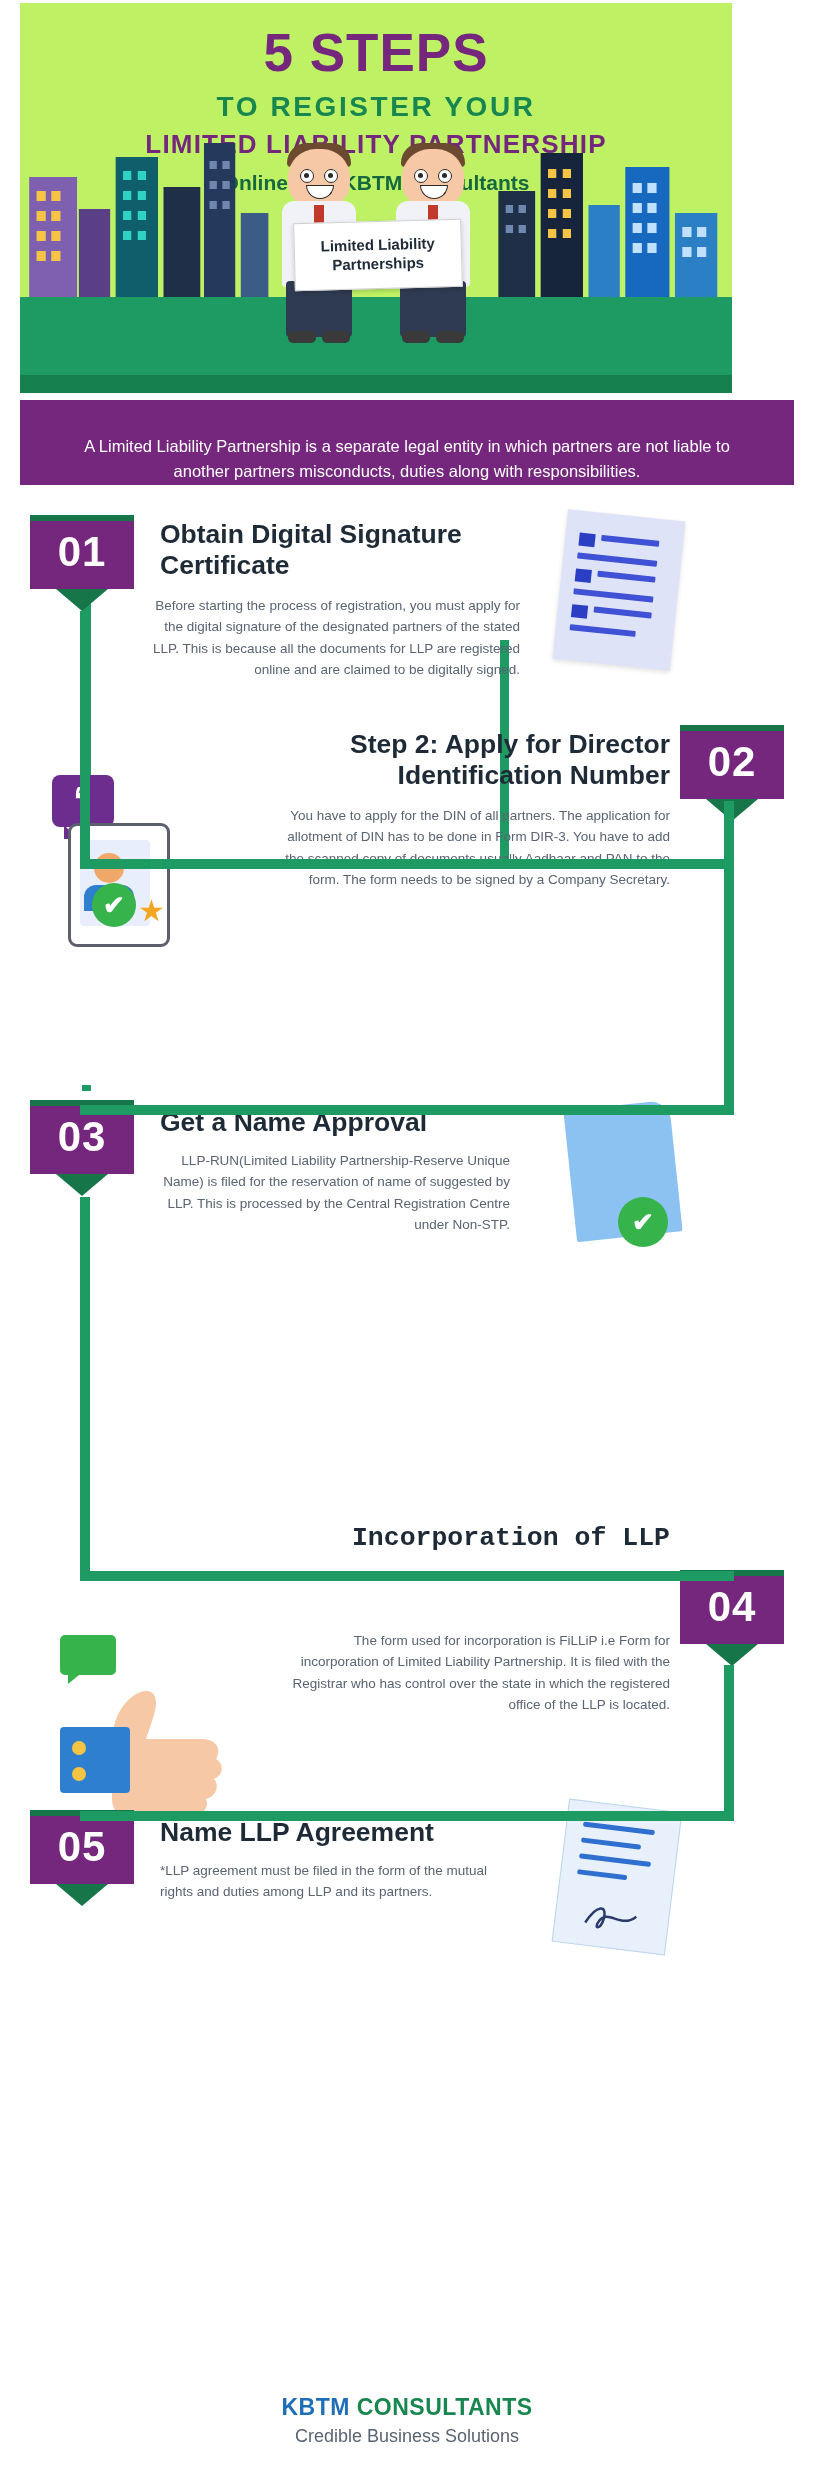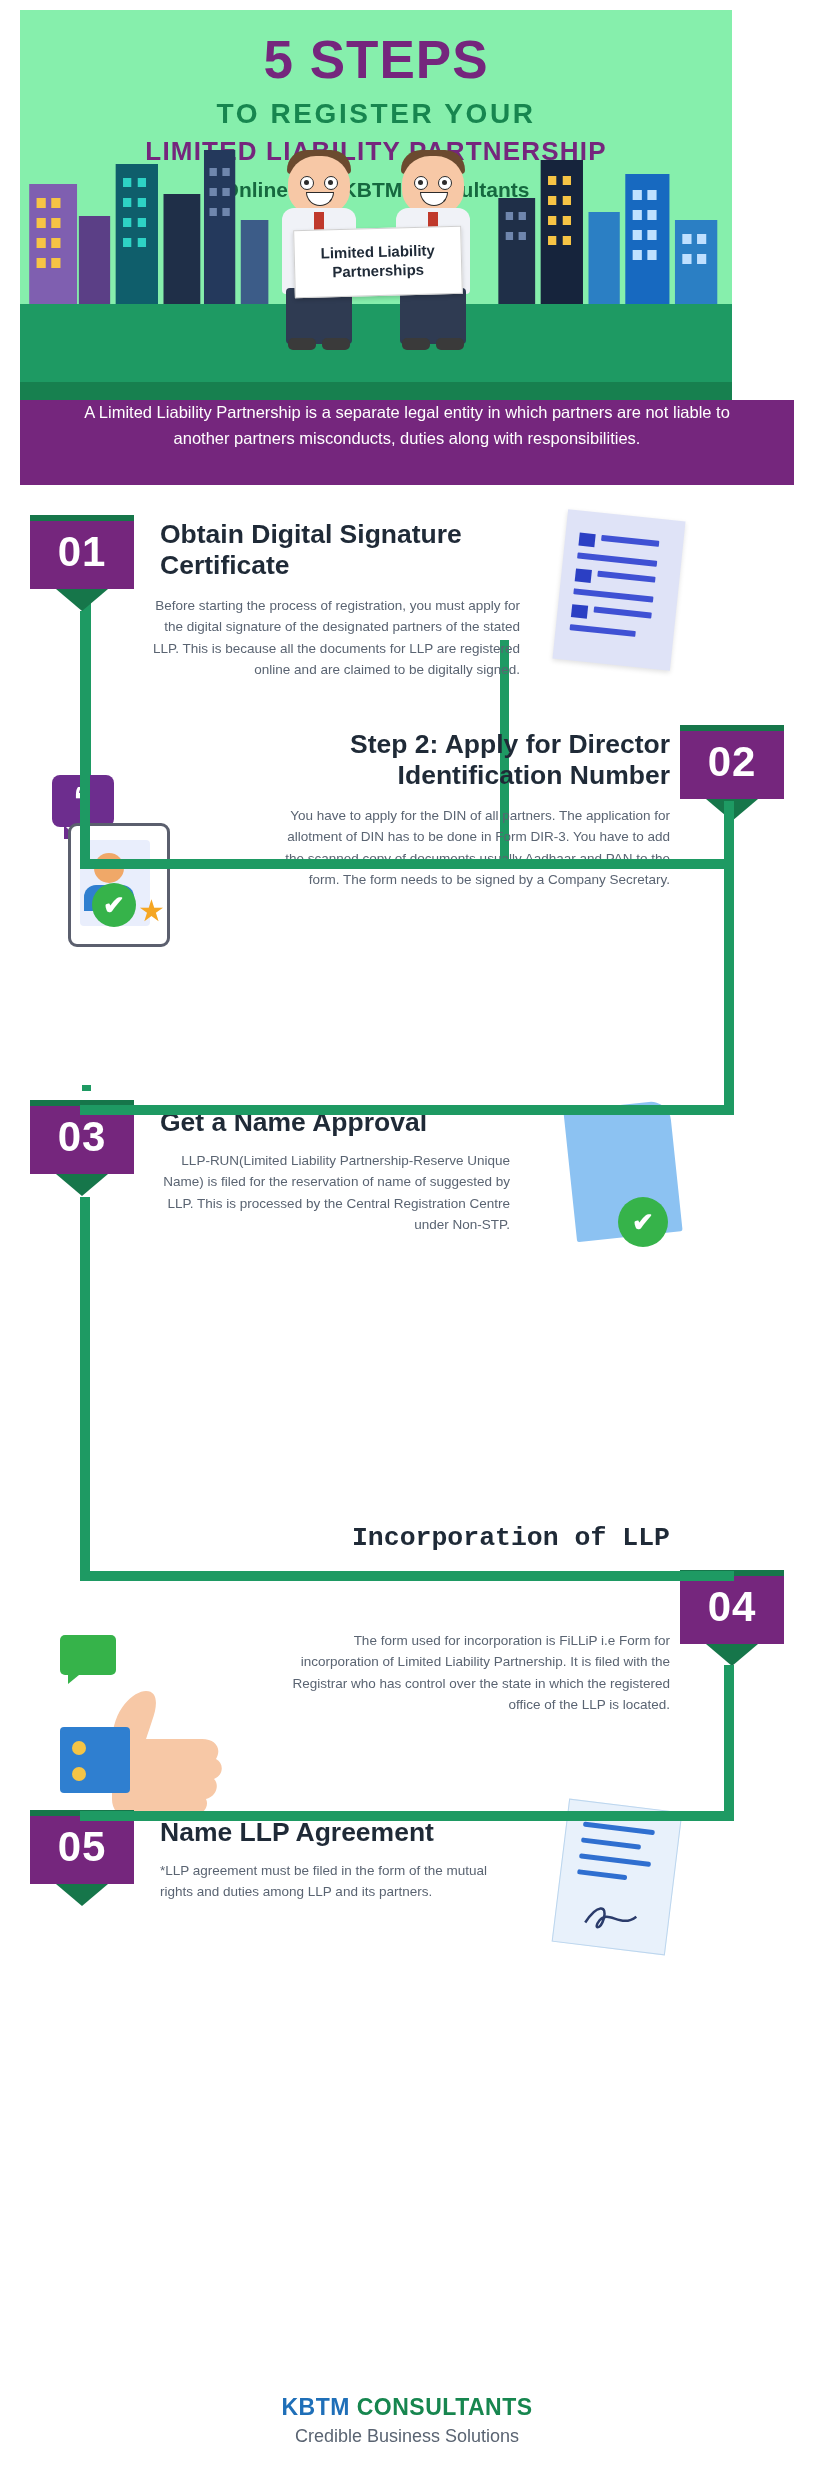--- a/index.html
+++ b/index.html
@@ -17,24 +17,24 @@
     position: relative;
     overflow: hidden;
     background: #ffffff;
     margin: 0 auto;
   }
 
   
   .hero {
     position: absolute;
     left: 20px;
-    top: 10px;
+    top: 3px;
     width: 712px;
     height: 390px;
-    background: #86efac;
+    background: #bef264;
     overflow: hidden;
   }
   .hero-title {
     position: absolute;
     top: 22px;
     left: 0;
     width: 100%;
     text-align: center;
     font-size: 53px;
     font-weight: bold;
@@ -214,21 +214,21 @@
 
   
   .intro {
     position: absolute;
     left: 20px;
     top: 400px;
     width: 774px;
     height: 85px;
     background: #75267d;
     display: flex;
-    align-items: flex-start;
+    align-items: flex-end;
     justify-content: center;
     padding: 0 40px;
     box-sizing: border-box;
   }
   .intro p {
     margin: 0;
     color: #ffffff;
     font-size: 16.5px;
     line-height: 1.55;
     text-align: center;

